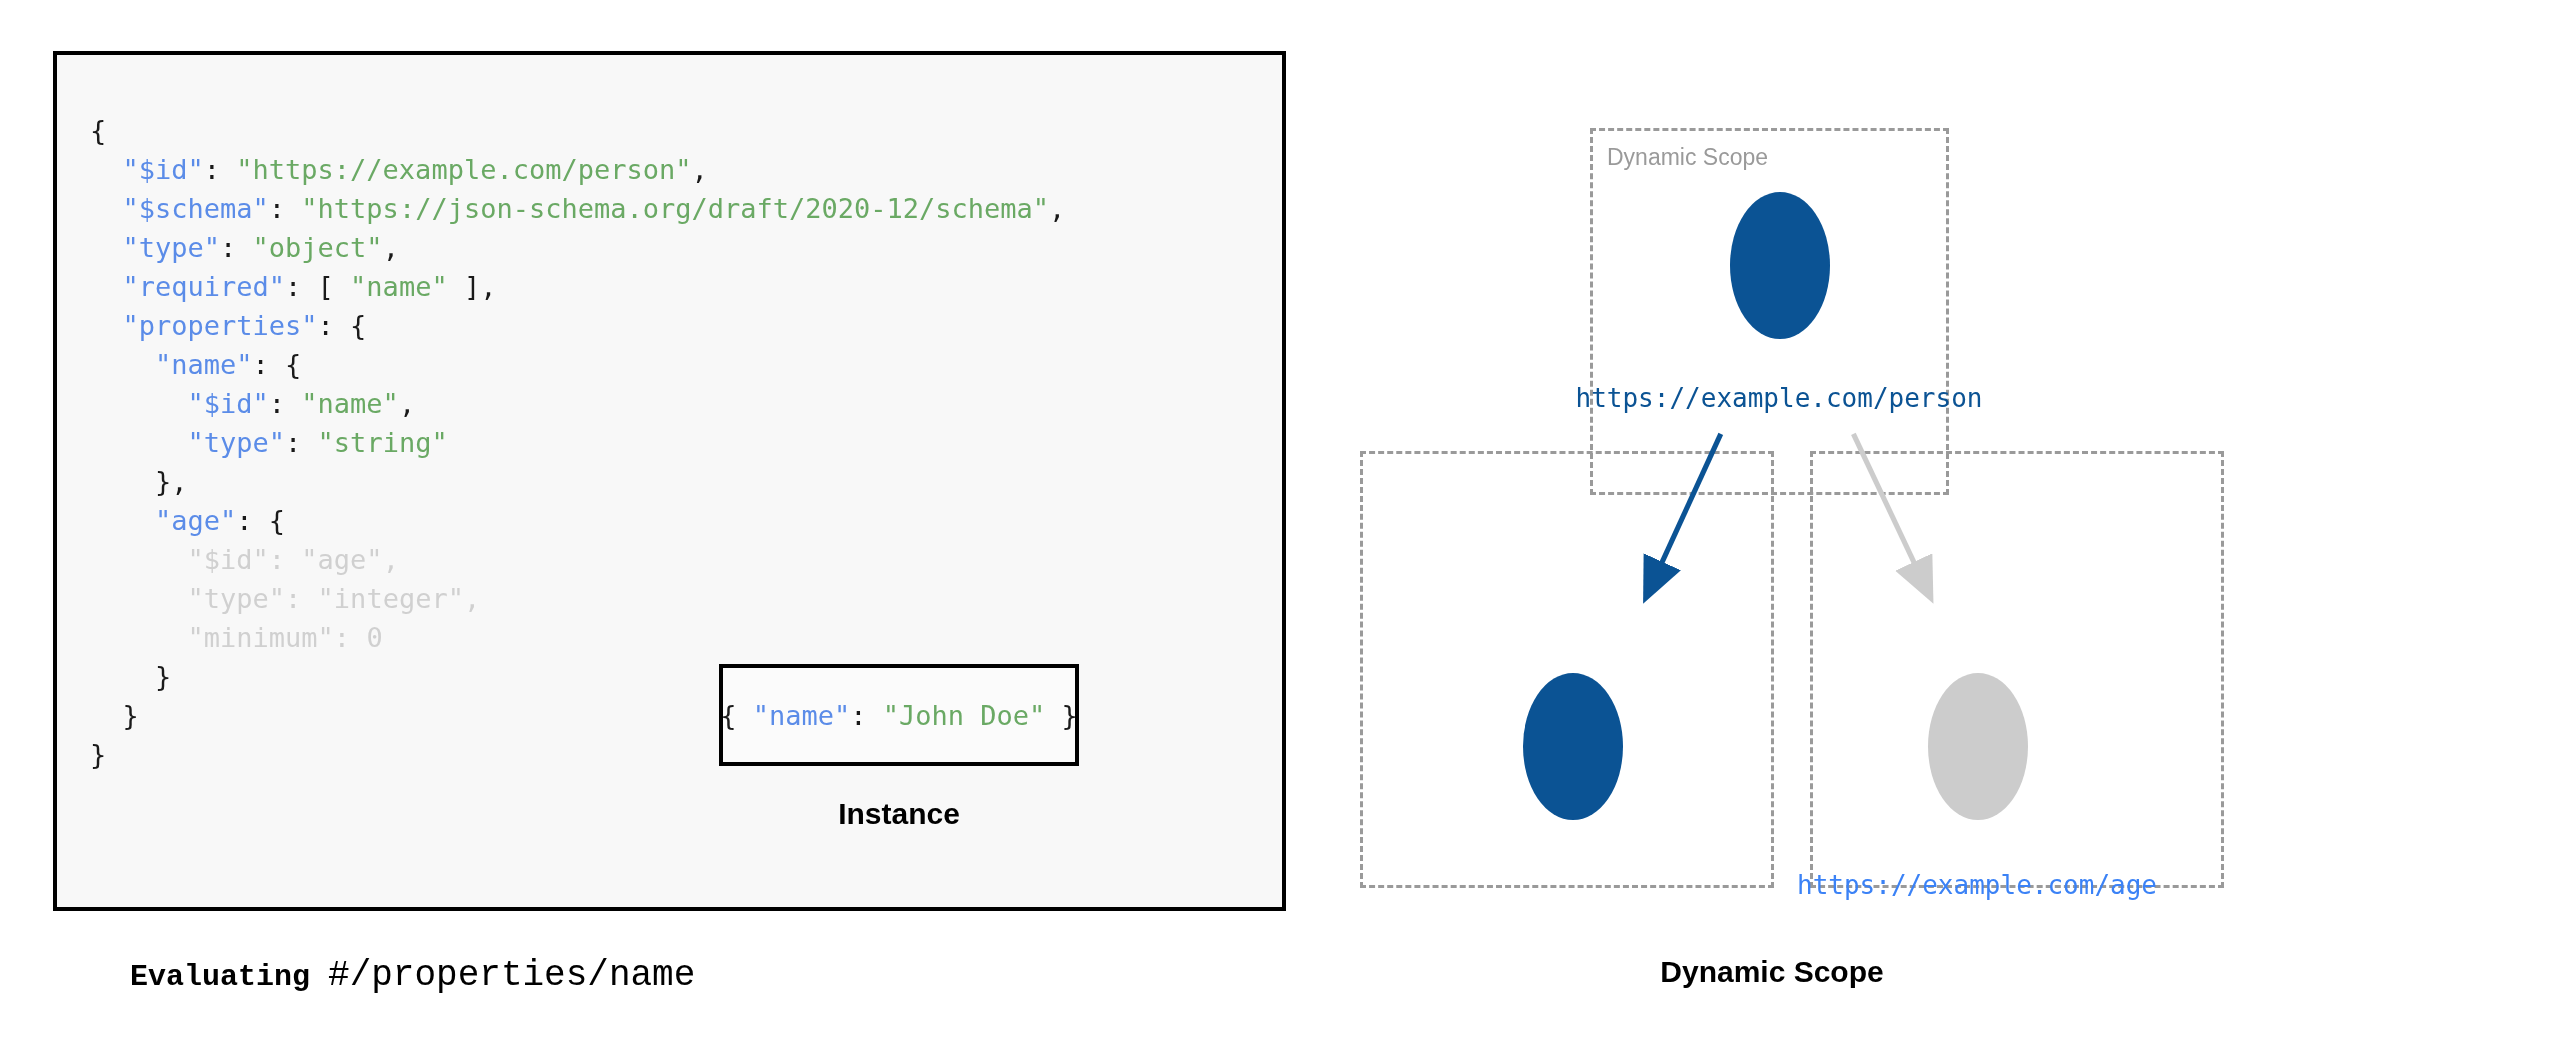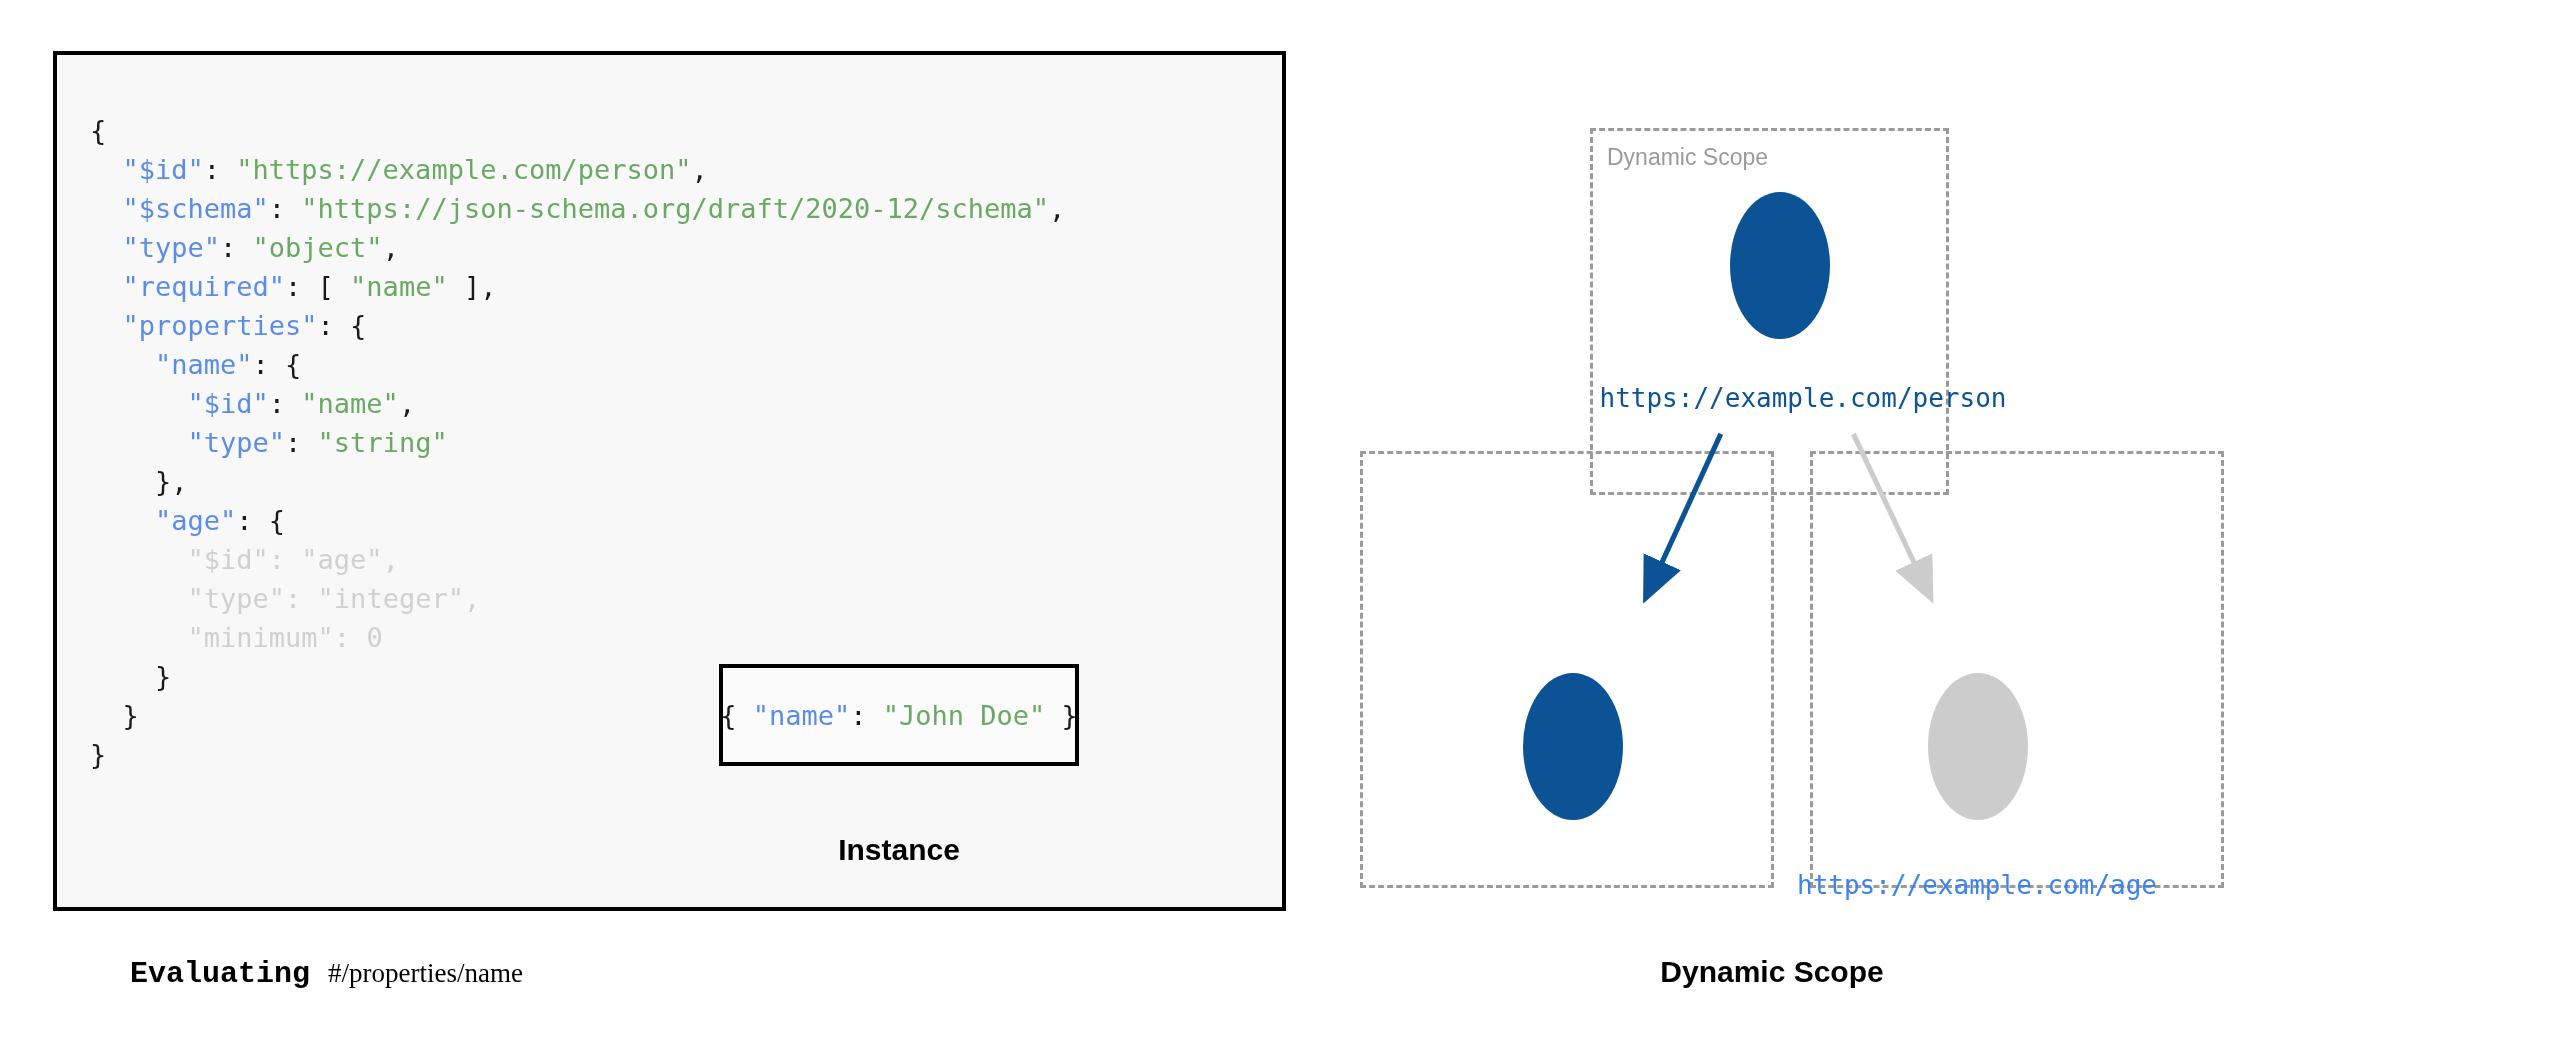--- a/index.html
+++ b/index.html
@@ -70,40 +70,39 @@
   #instance-caption {
     position: absolute;
     left: 719px;
     top: 797px;
     width: 360px;
     text-align: center;
     font-family: "Liberation Sans", sans-serif;
     font-weight: bold;
     font-size: 30px;
     color: #000000;
-    margin-top: 36px;
   }
 
   
   #left-caption {
     position: absolute;
     left: 130px;
     top: 955px;
     font-size: 30px;
     color: #000000;
     white-space: nowrap;
   }
   #left-caption .cap-bold {
     font-family: Liberation Mono, monospace;
     font-weight: bold;
   }
   #left-caption .cap-mono {
-    font-family: Liberation Serif, serif;
+    font-family: Liberation Mono, monospace;
     font-weight: normal;
-    font-size: 27px;
+    font-size: 36px;
   }
   #right-caption {
     position: absolute;
     left: 1772px;
     top: 955px;
     transform: translateX(-50%);
     font-family: "Liberation Sans", sans-serif;
     font-weight: bold;
     font-size: 30px;
     color: #000000;
@@ -150,21 +149,21 @@
 
   .node-label {
     position: absolute;
     font-family: "DejaVu Sans Mono", "Liberation Mono", monospace;
     font-size: 26px;
     white-space: nowrap;
     transform: translateX(-50%);
   }
   .label-active { color: #0b5394; }
   .label-faded  { color: #3b82f6; }
-  #label-person { left: 441px;  top: 298px; margin-left: 24px; }
+  #label-person { left: 441px;  top: 298px; }
   #label-name   { left: 235px;  top: 785px; }
   #label-age    { left: 639px; top: 785px; }
 
   #arrows { position: absolute; left: 0; top: 0; width: 1230px; height: 831px; }
 </style>
 </head>
 <body>
 
 <div id="left-panel">
   <pre id="code-block"><span class="code-line"><span class="p">{</span></span><span class="code-line"><span class="p">  </span><span class="k">"$id"</span><span class="p">: </span><span class="s">"https://example.com/person"</span><span class="p">,</span></span><span class="code-line"><span class="p">  </span><span class="k">"$schema"</span><span class="p">: </span><span class="s">"https://json-schema.org/draft/2020-12/schema"</span><span class="p">,</span></span><span class="code-line"><span class="p">  </span><span class="k">"type"</span><span class="p">: </span><span class="s">"object"</span><span class="p">,</span></span><span class="code-line"><span class="p">  </span><span class="k">"required"</span><span class="p">: [ </span><span class="s">"name"</span><span class="p"> ],</span></span><span class="code-line"><span class="p">  </span><span class="k">"properties"</span><span class="p">: {</span></span><span class="code-line"><span class="p">    </span><span class="k">"name"</span><span class="p">: {</span></span><span class="code-line"><span class="p">      </span><span class="k">"$id"</span><span class="p">: </span><span class="s">"name"</span><span class="p">,</span></span><span class="code-line"><span class="p">      </span><span class="k">"type"</span><span class="p">: </span><span class="s">"string"</span></span><span class="code-line"><span class="p">    },</span></span><span class="code-line"><span class="p">    </span><span class="k">"age"</span><span class="p">: {</span></span><span class="code-line"><span class="p">      </span><span class="dim-k">"$id"</span><span class="dim-p">: </span><span class="dim-s">"age"</span><span class="dim-p">,</span></span><span class="code-line"><span class="p">      </span><span class="dim-k">"type"</span><span class="dim-p">: </span><span class="dim-s">"integer"</span><span class="dim-p">,</span></span><span class="code-line"><span class="p">      </span><span class="dim-k">"minimum"</span><span class="dim-p">: </span><span class="dim-n">0</span></span><span class="code-line"><span class="p">    }</span></span><span class="code-line"><span class="p">  }</span></span><span class="code-line"><span class="p">}</span></span></pre>

